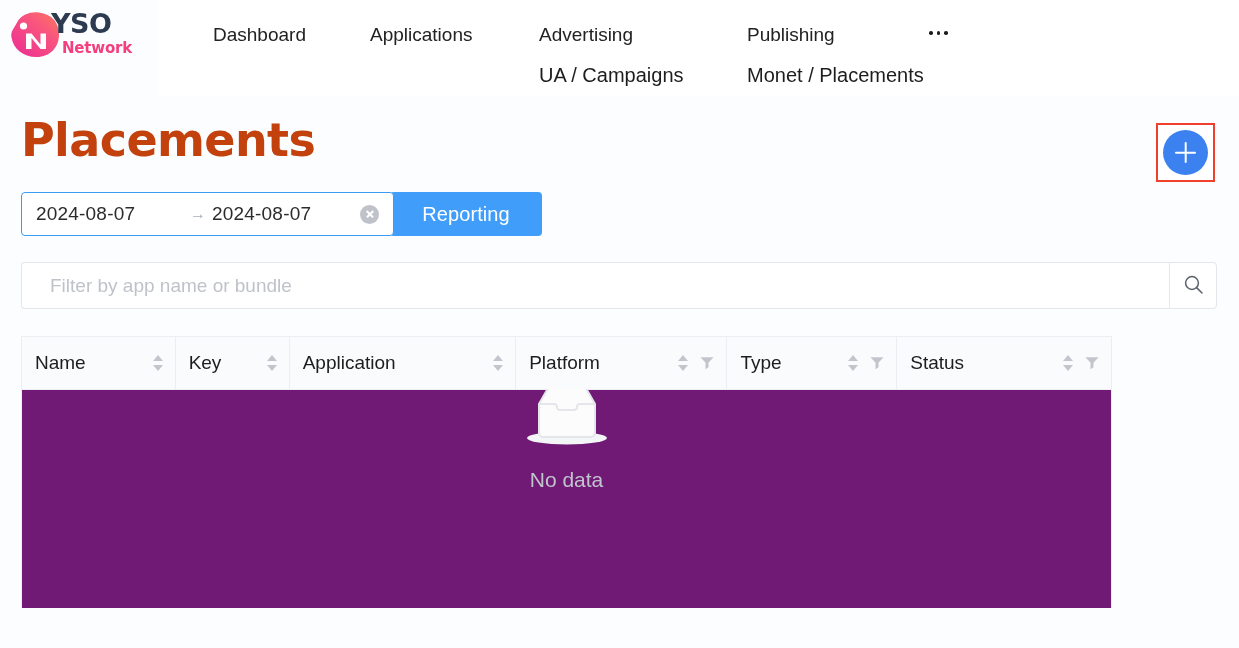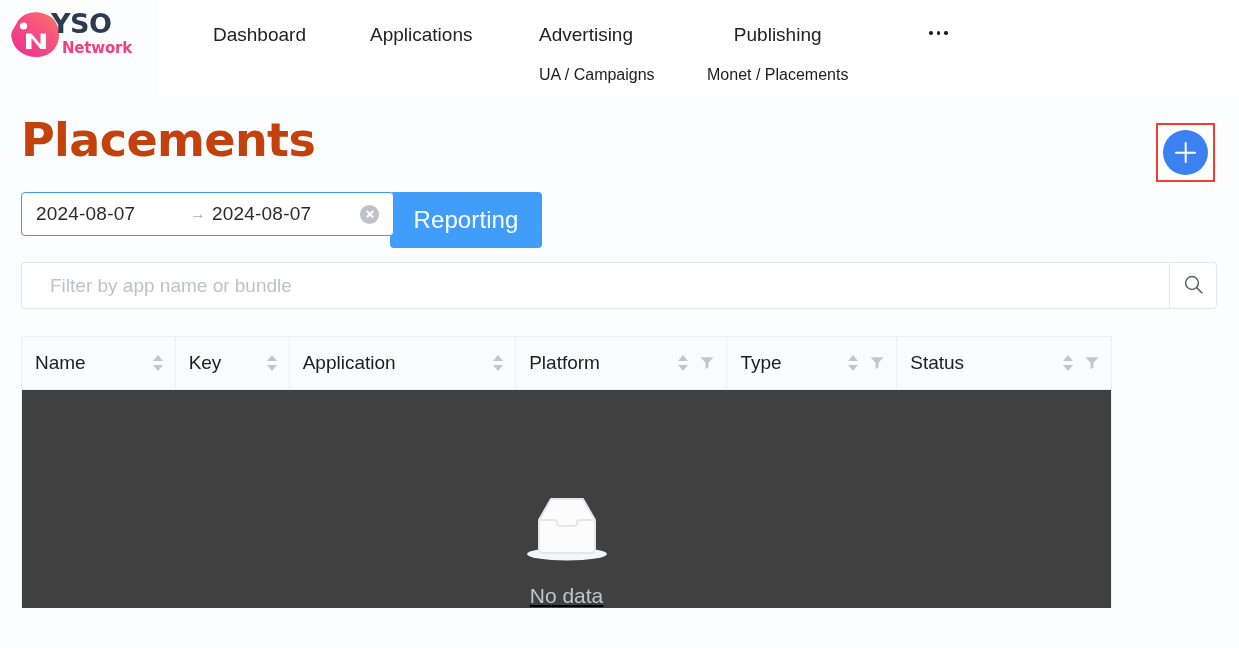--- a/index.html
+++ b/index.html
@@ -92,21 +92,21 @@
   .nav-top {
     font-size: 19px;
     color: #222222;
     line-height: 22px;
     padding-top: 24px;
     cursor: pointer;
     white-space: nowrap;
   }
 
   .nav-sub {
-    font-size: 16px;
+    font-size: 20px;
     color: #1d1d1d;
     line-height: 18px;
     padding-top: 20px;
     cursor: pointer;
     white-space: nowrap;
   }
 
   .nav-dots {
     position: absolute;
     top: 25px;
@@ -247,26 +247,26 @@
     left: 50%; top: 50%;
     width: 9px; height: 1.6px;
     background: #ffffff;
   }
   .dr-clear::before { transform: translate(-50%,-50%) rotate(45deg); }
   .dr-clear::after  { transform: translate(-50%,-50%) rotate(-45deg); }
 
   .reporting-btn {
     margin-left: -4px;
     width: 152px;
-    height: 56px;
+    height: 44px;
     background: #409efa;
     border: none;
     border-radius: 4px;
     color: #ffffff;
-    font-size: 24px;
+    font-size: 20px;
     font-family: "Liberation Sans", sans-serif;
     cursor: pointer;
     letter-spacing: 0.1px;
     z-index: 1;
   }
 
   
   .search-row {
     margin: 24px 0 0 21px;
     width: 1196px;
@@ -371,24 +371,23 @@
   .col-name        { width: 168px; }
   .col-key         { width: 124px; }
   .col-application { width: 249px; }
   .col-platform    { width: 232px; }
   .col-type        { width: 186px; }
   .col-status      { width: 235px; }
 
   .tbody {
     height: 218px;
     display: flex;
-    align-items: flex-end;
+    align-items: flex-start;
     justify-content: center;
-    background: #404040;
-    text-decoration: underline;
+    background: #701a75;
   }
 
   .empty {
     display: flex;
     flex-direction: column;
     align-items: center;
     margin-top: -14px;
   }
 
   .empty-text {
@@ -437,21 +436,21 @@
 
     <div class="nav-group" style="left:212px;">
       <div class="nav-top">Applications</div>
     </div>
 
     <div class="nav-group" style="left:381px;">
       <div class="nav-top">Advertising</div>
       <div class="nav-sub">UA / Campaigns</div>
     </div>
 
-    <div class="nav-group" style="left:549px;text-align:center;">
+    <div class="nav-group" style="left:589px;">
       <div class="nav-top">Publishing</div>
       <div class="nav-sub">Monet / Placements</div>
     </div>
 
     <div class="nav-dots">
       <i></i>
         <i></i>
         <i></i>
     </div>
 

